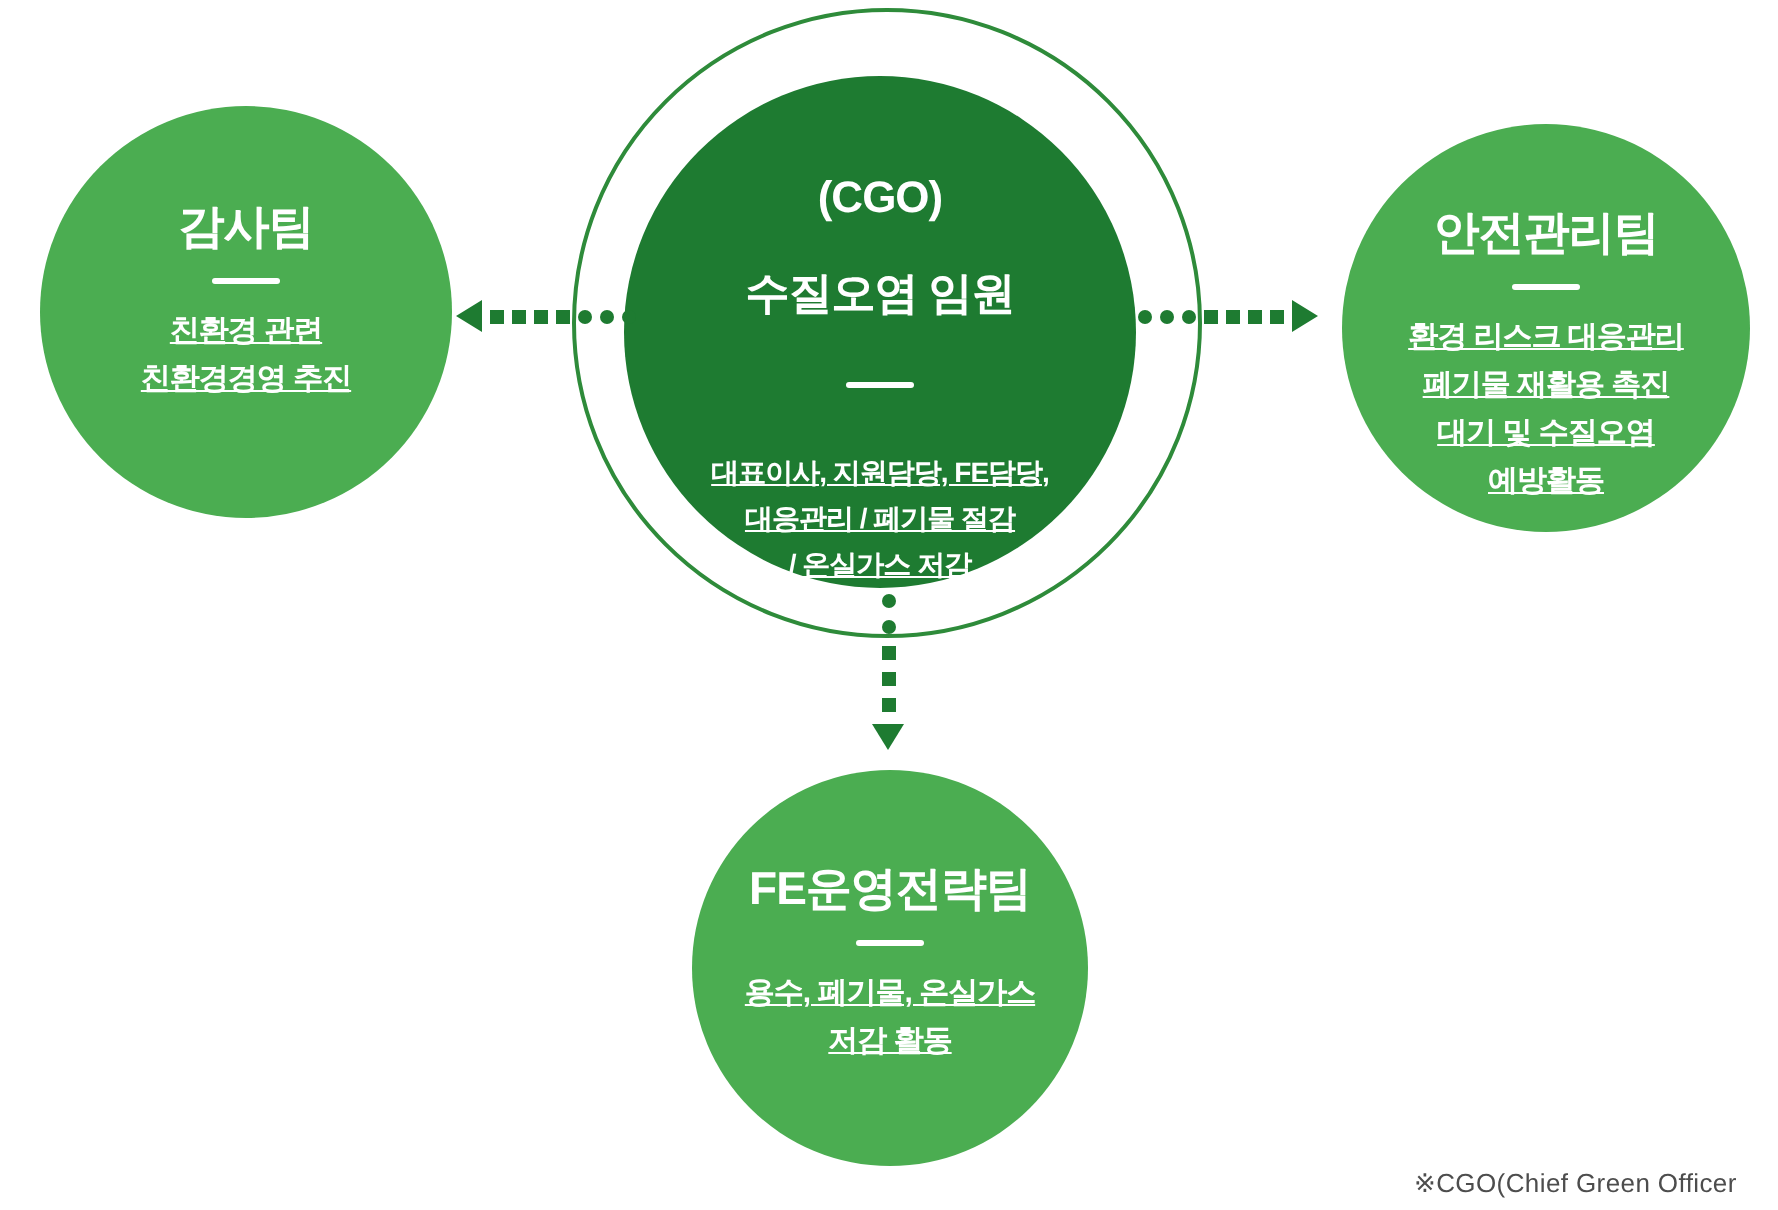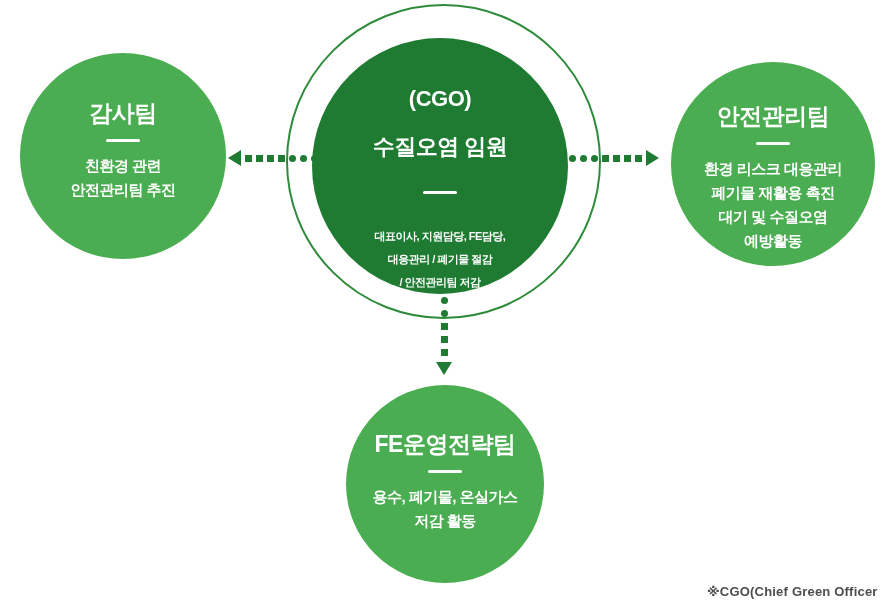--- a/index.html
+++ b/index.html
@@ -38,38 +38,39 @@
     background: #ffffff;
     border-radius: 2px;
     margin: 11px 0 12px 0;
     flex: none;
   }
   .circle-body {
     font-size: 15px;
     line-height: 24px;
     letter-spacing: -0.5px;
     white-space: nowrap;
+    text-decoration: underline;
   }
   
   .center-ring {
     position: absolute;
     left: 286px; top: 4px;
     width: 315px; height: 315px;
     border: 2px solid var(--ring_green, #2e8b3a);
     border-radius: 50%;
   }
   .center-circle {
     left: 312px; top: 38px;
     width: 256px; height: 256px;
     background: var(--center_green, #1e7b31);
     padding-top: 46px;
     justify-content: space-between;
   }
   .center-circle .circle-title { font-size: 22px; line-height: 30px; }
-  .center-circle .circle-body { font-size: 11px; line-height: 23px; }
+  .center-circle .circle-body { font-size: 14px; line-height: 23px; }
   .center-circle .divider { margin: 12px 0 13px 0; }
   
   .circle-audit   { left: 20px;  top: 53px;  width: 206px; height: 206px; padding-top: 45px; }
   .circle-safety  { left: 671px; top: 62px;  width: 204px; height: 204px; padding-top: 39px; }
   .circle-fe      { left: 346px; top: 385px; width: 198px; height: 198px; padding-top: 44px; }
   
   .arrow {
     position: absolute;
     display: flex;
     align-items: center;
@@ -84,49 +85,49 @@
   .tri-down  { border-left: 8px solid transparent; border-right: 8px solid transparent; border-top: 13px solid var(--center_green, #1e7b31); }
   .arrow-left  { left: 228px; top: 150px; }
   .arrow-right { left: 569px; top: 150px; }
   .arrow-down  { left: 436px; top: 297px; }
   
   .footnote {
     position: absolute;
     left: 707px;
     top: 584px;
     font-size: 13px;
-    font-weight: bold;
+    font-weight: normal;
     color: var(--footnote_gray, #4d4d4d);
     letter-spacing: 0.2px;
     white-space: nowrap;
   }
 </style>
 </head>
 <body>
 
 <div class="stage">
 
   <div class="circle sat circle-audit">
     <div class="circle-title">감사팀</div>
     <div class="divider"></div>
     <div class="circle-body">
       <div>친환경 관련</div>
-      <div>안전관리팀 추진</div>
+      <div>친환경경영 추진</div>
     </div>
   </div>
 
   <div class="center-ring"></div>
   <div class="circle center-circle">
     <div class="circle-title">(CGO)</div>
     <div class="circle-title">수질오염 임원</div>
     <div class="divider"></div>
     <div class="circle-body">
       <div>대표이사, 지원담당, FE담당,</div>
       <div>대응관리 / 폐기물 절감</div>
-      <div>/ 안전관리팀 저감</div>
+      <div>/ 온실가스 저감</div>
     </div>
   </div>
 
   <div class="circle sat circle-safety">
     <div class="circle-title">안전관리팀</div>
     <div class="divider"></div>
     <div class="circle-body">
       <div>환경 리스크 대응관리</div>
       <div>폐기물 재활용 촉진</div>
       <div>대기 및 수질오염</div>

